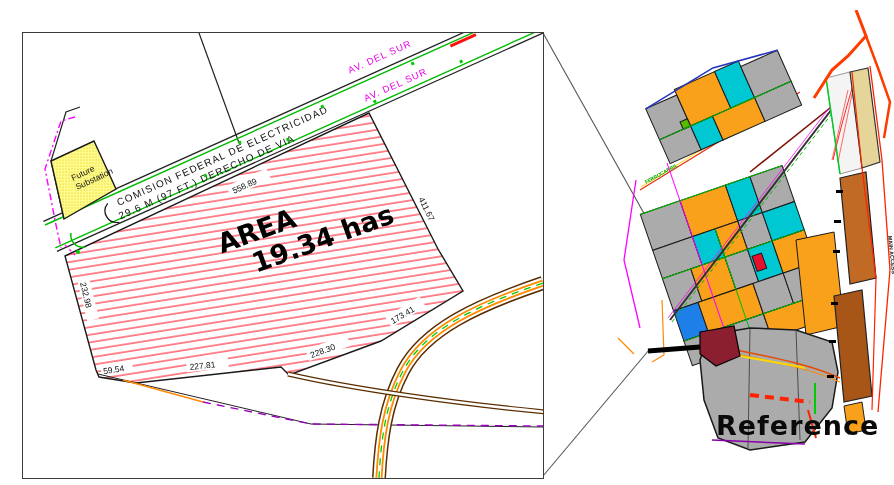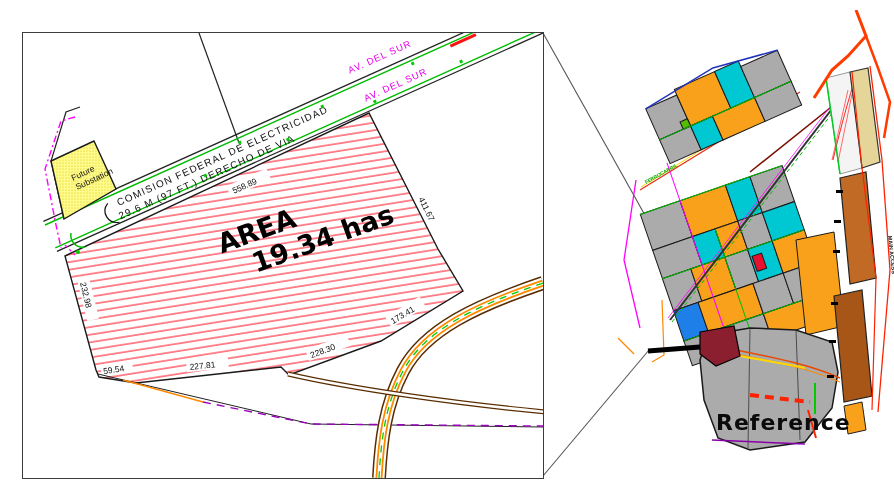--- a/index.html
+++ b/index.html
@@ -5,21 +5,21 @@
   html,body{margin:0;padding:0;background:#fff;}
   #stage{position:relative;width:894px;height:485px;background:#fff;overflow:hidden;
          font-family:"Liberation Sans",sans-serif;}
   #callouts{position:absolute;left:0;top:0;z-index:1;}
   #detail-box{position:absolute;left:22px;top:32px;width:520px;height:445px;
               border:1.5px solid #3c3c3c;box-sizing:content-box;background:#fff;z-index:2;}
   #detail-svg{display:block;}
   #ref-svg{position:absolute;left:600px;top:10px;z-index:2;}
   #ref-title{position:absolute;left:716px;top:410px;z-index:3;
              font-family:"DejaVu Sans","Liberation Sans",sans-serif;
-             font-weight:bold;font-size:22px;color:#0a0a0a;letter-spacing:1px;}
+             font-weight:bold;font-size:27px;color:#0a0a0a;letter-spacing:1px;}
   .cad-txt{font-family:"Liberation Sans",sans-serif;fill:#111;}
   .dim{font-size:8.5px;}
   .area-big{font-family:"DejaVu Sans","Liberation Sans",sans-serif;font-weight:bold;font-size:27px;}
   .mag{fill:#e800e8;font-size:9.5px;letter-spacing:1px;}
   .tiny-green{fill:#00aa00;font-size:5px;font-weight:bold;}
 </style>
 </head>
 <body>
 
 <div id="stage">

